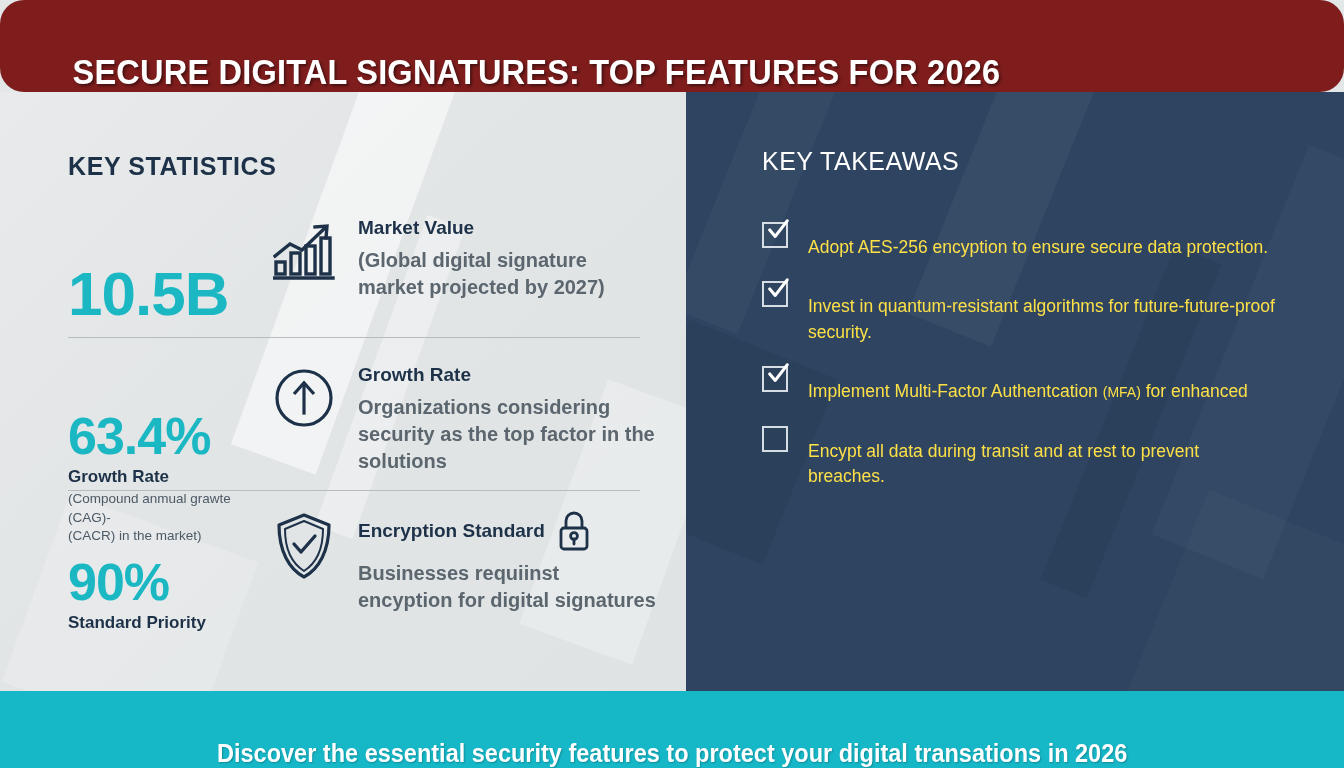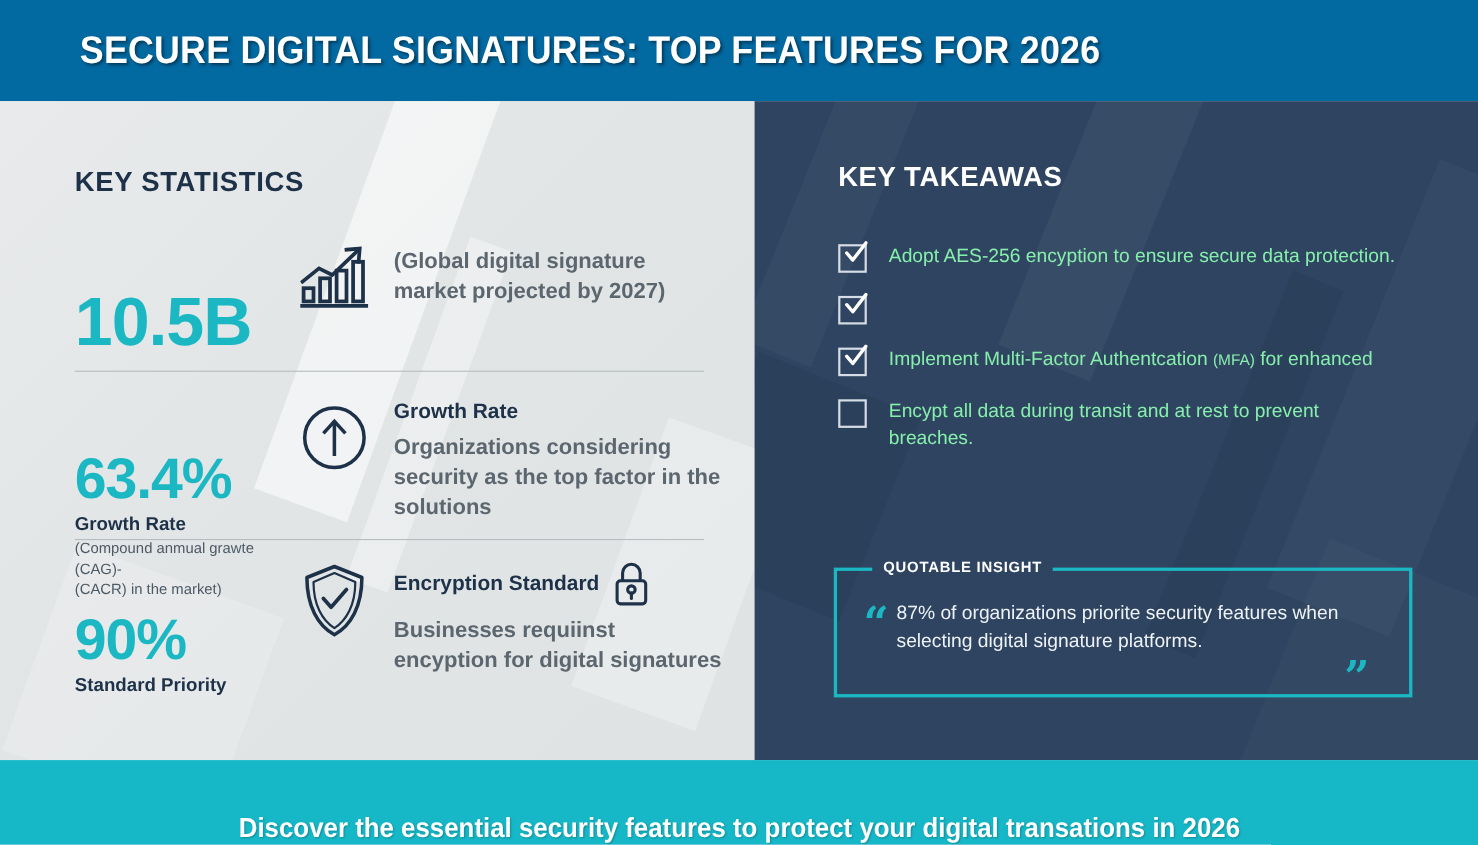--- a/index.html
+++ b/index.html
@@ -8,22 +8,22 @@
     font-family:"Liberation Sans", sans-serif;
     background:#e4e7e8;
     overflow:hidden;
     position:relative;
   }
   .canvas{ position:relative; width:1344px; height:768px; overflow:hidden; }
 
   
   .header{
     position:absolute; left:0; top:0; width:1344px; height:92px;
-    background:#0369a1;
-    display:flex; align-items:center;
+    background:#7f1d1d;
+    display:flex; align-items:flex-end;border-radius:24px;
   }
   .header-title{
     color:#ffffff;
     font-size:35px;
     font-weight:bold;
     letter-spacing:0.2px;
     padding-left:78px;
     transform:scaleX(0.93);
     transform-origin:left center;
     text-shadow:2px 2px 3px rgba(0,0,0,0.45);
@@ -80,37 +80,38 @@
   .stat-text-body{ font-size:20px; color:#5b666f; line-height:1.35; margin-top:8px;font-weight:bold; }
 
   .divider{
     position:absolute; left:68px; width:572px; height:1px;
     background:#b6bcbf;
   }
 
   
   .section-title-light{
     position:absolute; left:76px; top:55px;
-    font-size:25px; font-weight:bold; color:#ffffff;
+    font-size:25px; font-weight:normal; color:#ffffff;
     letter-spacing:0.5px;
   }
   .check-list{ position:absolute; left:76px; top:128px; width:600px; }
   .check-item{ display:flex; align-items:flex-start; margin-bottom:19px; }
   .cbox{
     width:26px; height:26px; min-width:26px;
     border:2px solid #d6dde5; margin-right:20px; margin-top:2px;
     position:relative;
   }
   .cbox .tick{
     position:absolute; left:3px; top:-5px;
     width:22px; height:22px;
   }
   .check-text{
-    color:#86efac; font-size:17.5px; line-height:1.45;
+    color:#fde047; font-size:17.5px; line-height:1.45;
     white-space:nowrap;
+    margin-top:15px;
   }
   .check-text.wrap{ white-space:normal; width:470px; }
   .mfa-small{ font-size:14px; }
 
   
   .quote-box{
     position:absolute; left:758px; top:516px;
     width:526px; height:118px;
     border:3px solid #1bb8c4;
   }
@@ -172,20 +173,21 @@
               <rect x="18" y="31" width="9" height="21"></rect>
               <rect x="33" y="24" width="9" height="28"></rect>
               <rect x="48" y="16" width="9" height="36"></rect>
               <path d="M2 34 L17 22 L29 28 L52 6"></path>
               <path d="M42 5 L54 4 L53 16"></path>
               <path d="M1 56 L60 56"></path>
             </g>
           </svg>
         </div>
         <div style="width:300px;">
+          <div class="stat-text-head">Market Value</div>
           <div class="stat-text-body">(Global digital signature market projected by 2027)</div>
         </div>
       </div>
 
       <div class="divider" style="top:245px;"></div>
 
       <div class="stat-row" style="top:272px;">
         <div style="width:200px;">
           <div class="stat-num mid">63.4%</div>
           <div class="stat-label-bold">Growth Rate</div>
@@ -264,44 +266,39 @@
           </span>
           <span class="check-text wrap">Adopt AES-256 encyption to ensure secure data protection.</span>
         </div>
 
         <div class="check-item">
           <span class="cbox">
             <svg class="tick" viewBox="0 0 24 24">
               <path d="M3 12 L9 19 L22 2" fill="none" stroke="#ffffff" stroke-width="3.4" stroke-linecap="round" stroke-linejoin="round"></path>
             </svg>
           </span>
+          <span class="check-text wrap">Invest in quantum-resistant algorithms for future-future-proof security.</span>
         </div>
 
         <div class="check-item">
           <span class="cbox">
             <svg class="tick" viewBox="0 0 24 24">
               <path d="M3 12 L9 19 L22 2" fill="none" stroke="#ffffff" stroke-width="3.4" stroke-linecap="round" stroke-linejoin="round"></path>
             </svg>
           </span>
           <span class="check-text"><span>Implement Multi-Factor Authentcation </span><span class="mfa-small">(MFA)</span><span> for enhanced</span></span>
         </div>
 
         <div class="check-item">
           <span class="cbox"></span>
           <span class="check-text wrap">Encypt all data during transit and at rest to prevent breaches.</span>
         </div>
 
       </div>
     </div>
   </div>
 
-  <div class="quote-box">
-    <div class="quote-tag">QUOTABLE INSIGHT</div>
-    <div class="qmark qmark-open">“</div>
-    <div class="quote-text">87% of organizations priorite security features when selecting digital signature platforms.</div>
-    <div class="qmark qmark-close">”</div>
-  </div>
 
   <div class="footer">
     <div class="footer-text">Discover the essential security features to protect your digital transations in 2026</div>
   </div>
 
 </div>
 
 </body></html>

